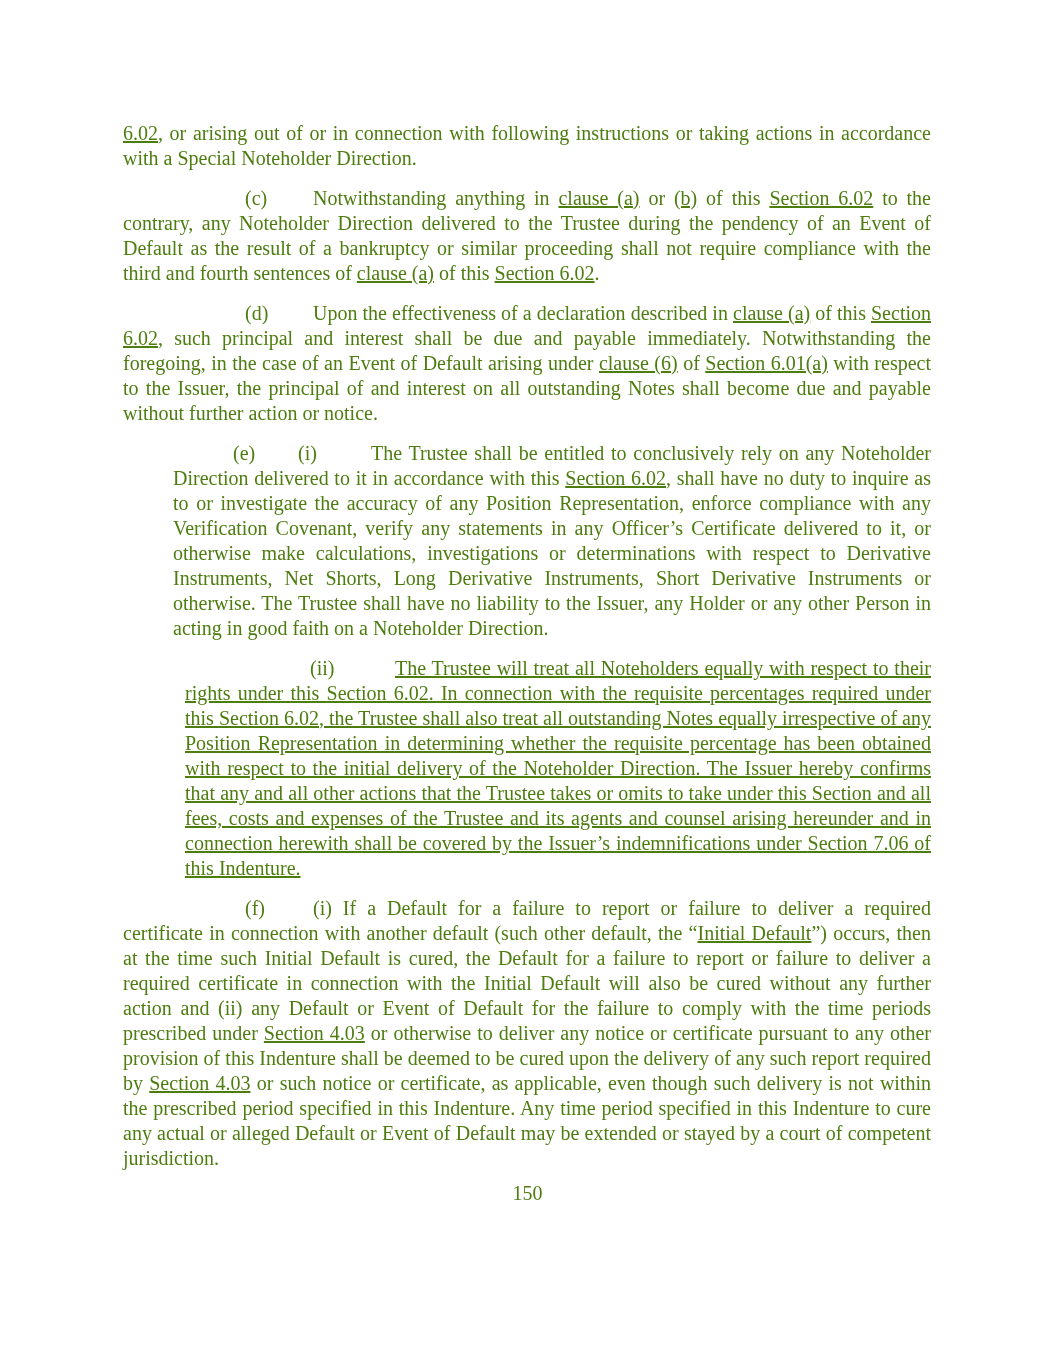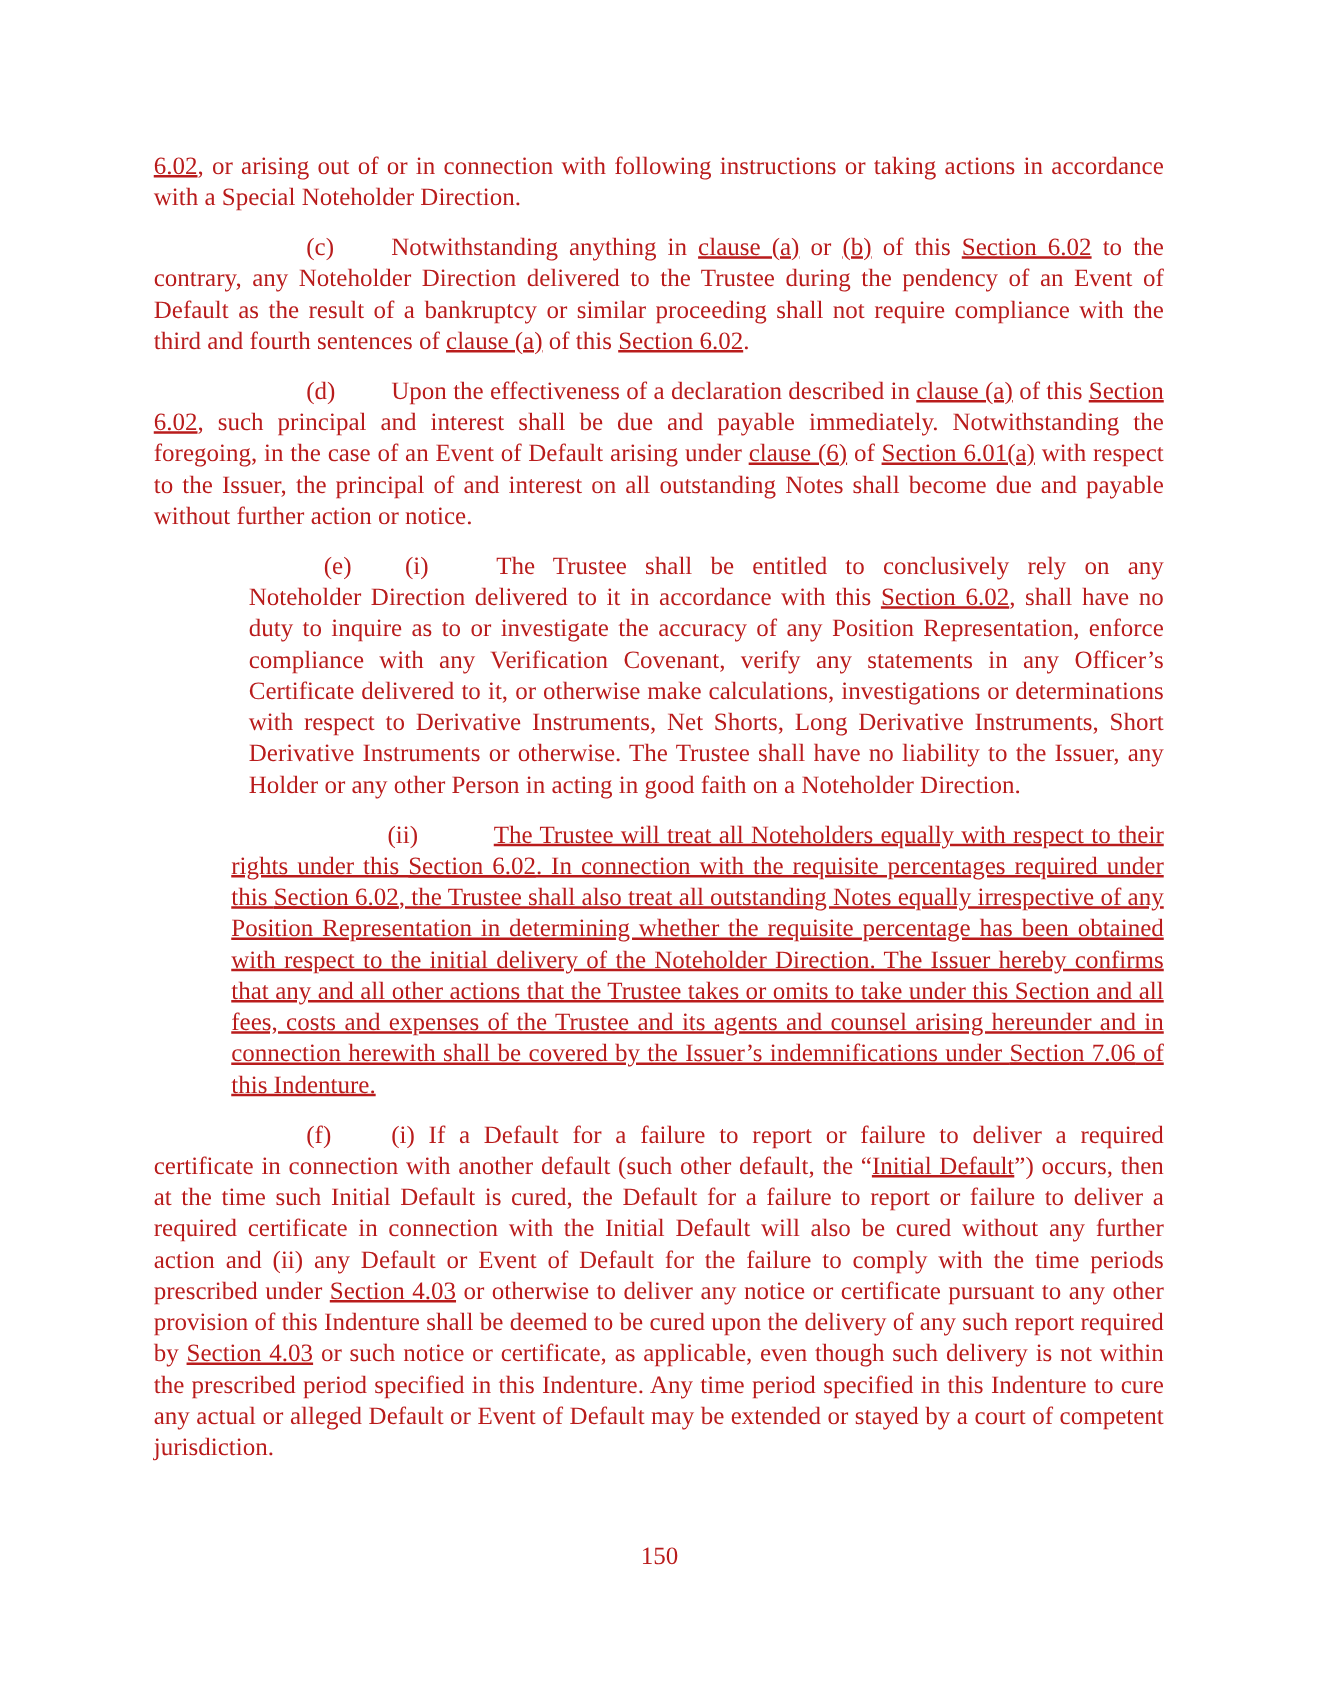--- a/index.html
+++ b/index.html
@@ -9,43 +9,43 @@
   }
   .page {
     position: relative;
     width: 1055px;
     height: 1365px;
     margin: 0;
     background: #ffffff;
     box-sizing: border-box;
     padding: 121px 124px 0 123px;
     font-family: "Liberation Serif", "DejaVu Serif", serif;
-    color: #b91c1c;
+    color: #4d7c0f;
     overflow: hidden;
   }
   .doc p {
     margin: 0 0 15px 0;
     font-size: 20px;
     line-height: 25px;
     text-align: justify;
   }
   p.cont        { text-indent: 0; }
   p.std         { text-indent: 122px; font-family: Liberation Serif, serif; }
-  p.block-first { margin-left: 76px; text-indent: 60px;  }
+  p.block-first { margin-left: 50px; text-indent: 60px;  }
   p.block-sub   { margin-left: 62px; text-indent: 125px; text-decoration: underline; }
   .tab {
     display: inline-block;
     text-indent: 0;
   }
   .u { text-decoration: underline; }
   .pagenum {
     position: absolute;
     left: 0;
     right: 0;
-    top: 1233px;
+    top: 1181px;
     text-align: center;
     font-size: 20px;
     line-height: 25px;
   }
 </style>
 </head>
 <body>
 
 <div class="page">
   <div class="doc" id="doc">

